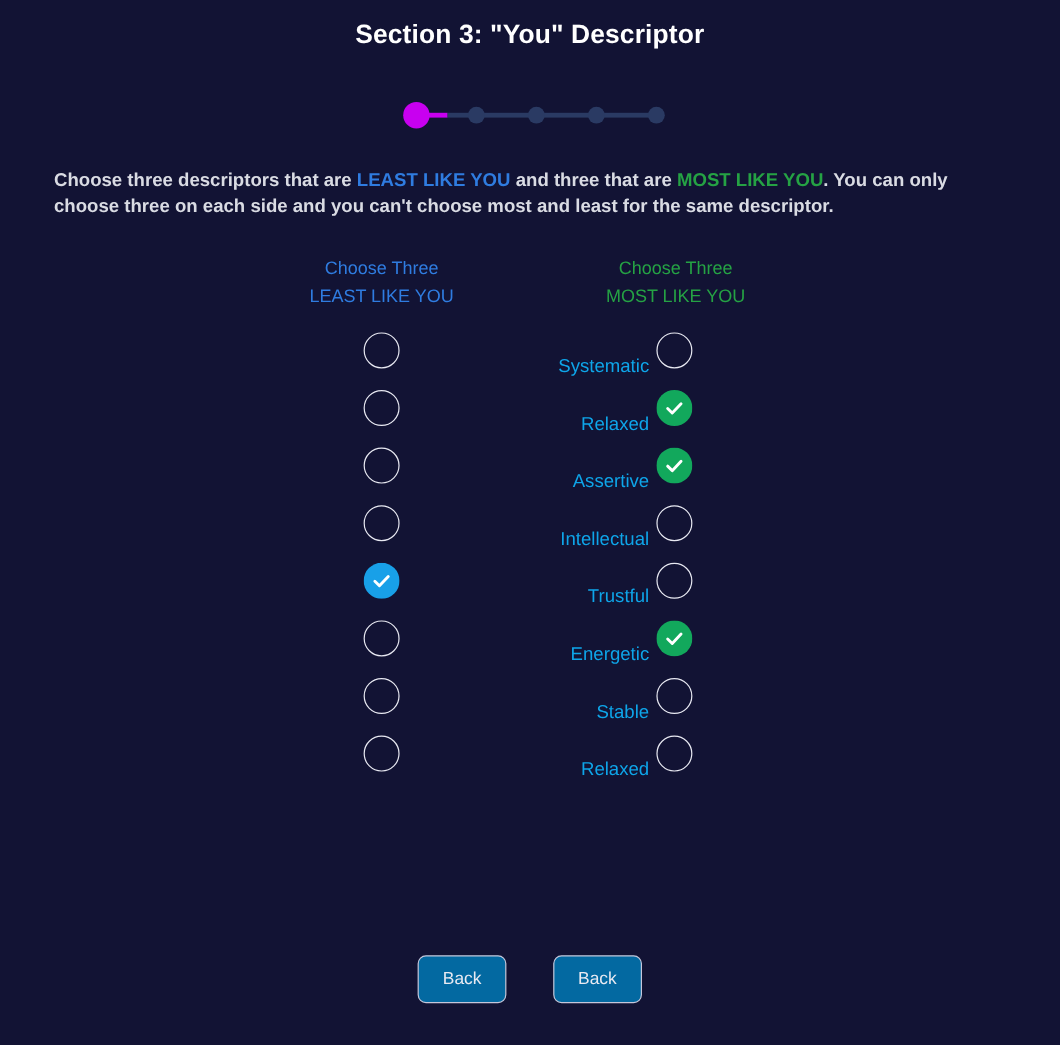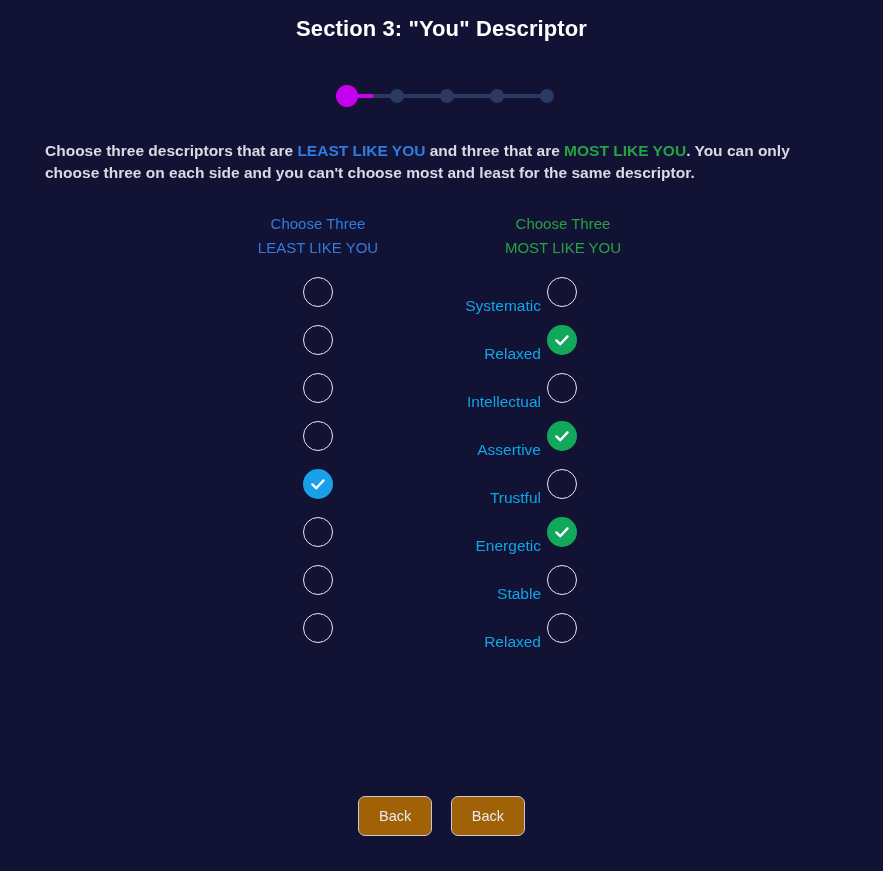--- a/index.html
+++ b/index.html
@@ -160,24 +160,24 @@
     position: absolute;
     top: 796px;
     left: 0;
     width: 883px;
     text-align: center;
   }
   .nav-btn {
     display: inline-block;
     min-width: 65px;
     padding: 9px 20px;
-    margin: 0 7px;
+    margin: 0 17px;
     border: 1px solid #c5c7da;
     border-radius: 7px;
-    background: #a16207;
+    background: #0369a1;
     color: #e9eaf2;
     font-size: 14.5px;
     font-family: "Liberation Sans", sans-serif;
     cursor: pointer;
     line-height: 20px;
   }
 </style>
 </head>
 <body>
 
@@ -225,31 +225,31 @@
         <div class="radio left"></div>
         <div class="desc-label">Relaxed</div>
         <div class="radio right checked most">
           <svg class="tick" viewBox="0 0 24 24" aria-hidden="true">
             <path d="M4.5 12.6 L9.6 17.6 L19.4 7.2" fill="none" stroke="#ffffff" stroke-width="3.2" stroke-linecap="round" stroke-linejoin="round"></path>
           </svg>
         </div>
       </div>
       <div class="desc-row">
         <div class="radio left"></div>
-        <div class="desc-label">Intellectual</div>
-        <div class="radio right"></div>
-      </div>
-      <div class="desc-row">
-        <div class="radio left"></div>
         <div class="desc-label">Assertive</div>
         <div class="radio right checked most">
           <svg class="tick" viewBox="0 0 24 24" aria-hidden="true">
             <path d="M4.5 12.6 L9.6 17.6 L19.4 7.2" fill="none" stroke="#ffffff" stroke-width="3.2" stroke-linecap="round" stroke-linejoin="round"></path>
           </svg>
         </div>
+      </div>
+      <div class="desc-row">
+        <div class="radio left"></div>
+        <div class="desc-label">Intellectual</div>
+        <div class="radio right"></div>
       </div>
       <div class="desc-row">
         <div class="radio left checked least">
           <svg class="tick" viewBox="0 0 24 24" aria-hidden="true">
             <path d="M4.5 12.6 L9.6 17.6 L19.4 7.2" fill="none" stroke="#ffffff" stroke-width="3.2" stroke-linecap="round" stroke-linejoin="round"></path>
           </svg>
         </div>
         <div class="desc-label">Trustful</div>
         <div class="radio right"></div>
       </div>

